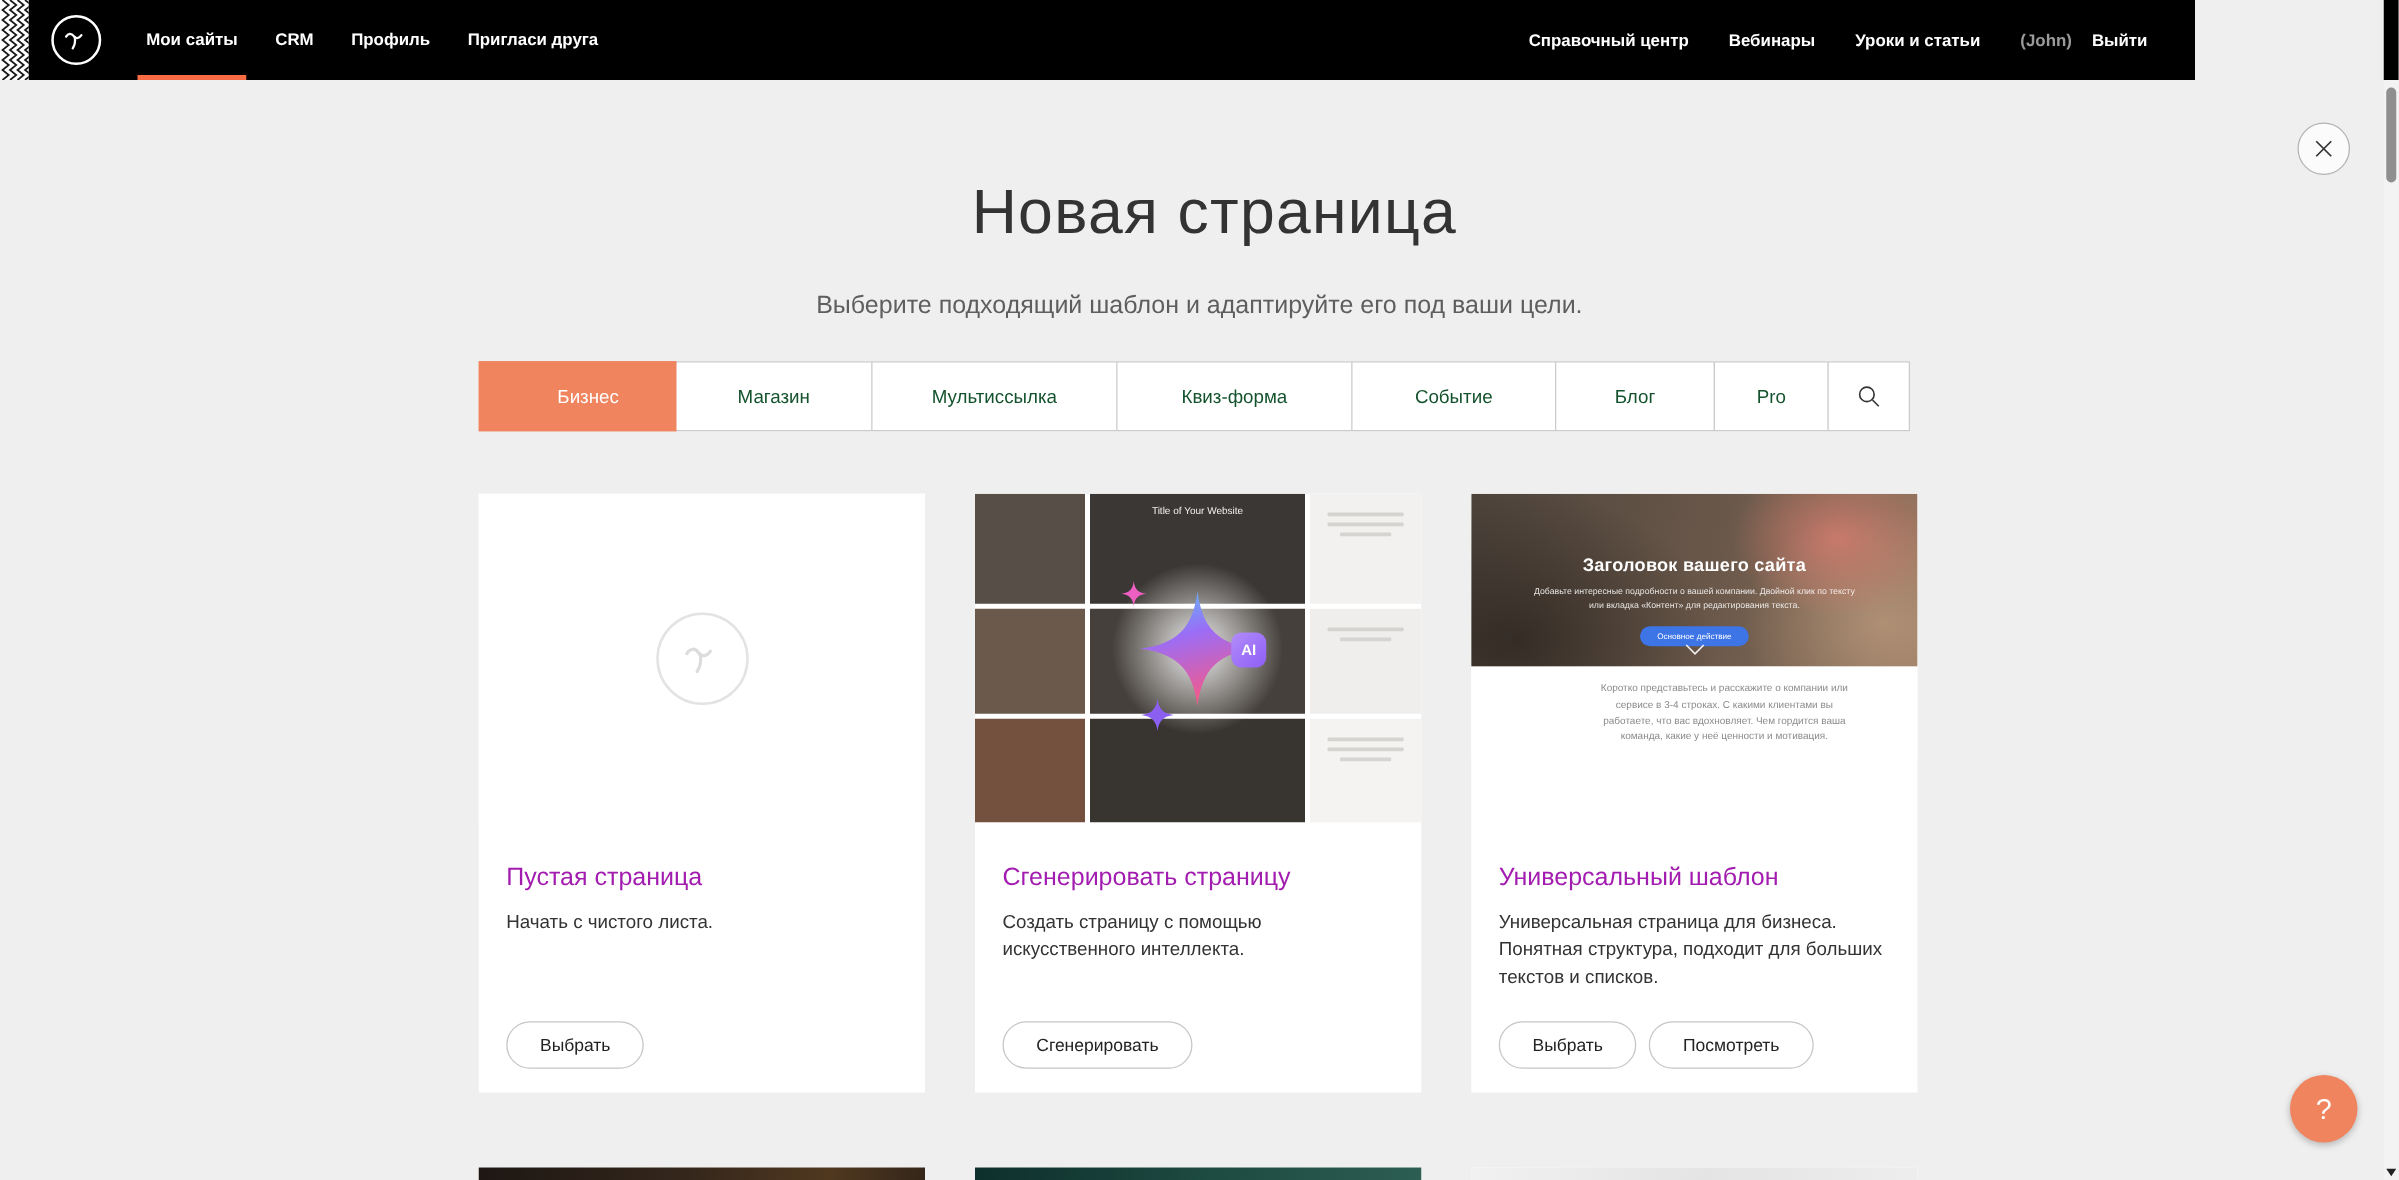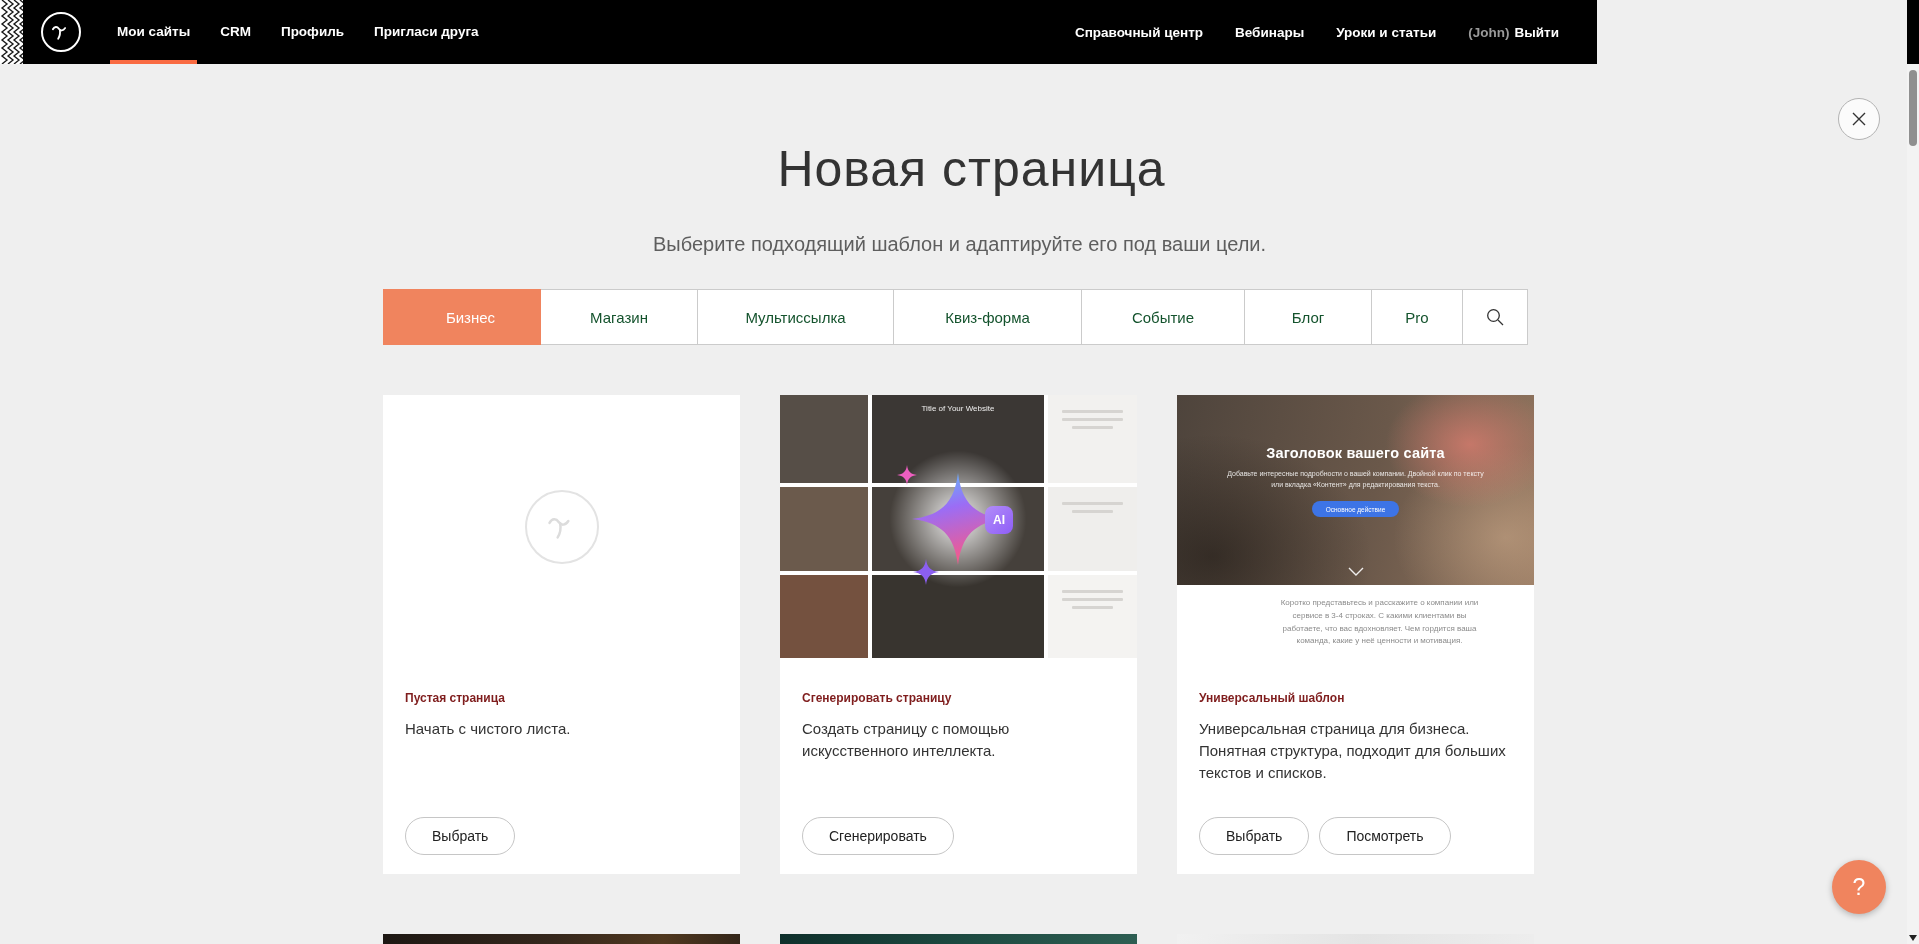--- a/index.html
+++ b/index.html
@@ -6,21 +6,21 @@
   html, body { margin:0; padding:0; width:1919px; height:944px; overflow:hidden; }
   body {
     position:relative;
     background:#efefef;
     font-family:"Liberation Sans","DejaVu Sans",sans-serif;
     color:#222;
   }
 
   
   .header {
-    position:absolute; top:0; left:0; width:1597px; height:64px;
+    position:absolute; top:0; left:0; width:1756px; height:64px;
     background:#000; z-index:10;
   }
   .zigzag {
     position:absolute; left:0; top:0; width:23px; height:64px;
     background:#fff; overflow:hidden;
   }
   .logo {
     position:absolute; left:41px; top:12px; width:40px; height:40px;
     border:2px solid #fff; border-radius:50%;
     display:flex; align-items:center; justify-content:center; cursor:pointer;
@@ -36,21 +36,21 @@
   .nav-item.active::after {
     content:""; position:absolute; left:8px; right:8px; bottom:0; height:4px;
     background:var(--nav-underline,#f96b42);
   }
   .nav-right {
     position:absolute; right:38px; top:0; height:64px;
     display:flex; gap:32px; align-items:center;
     font-size:13.5px; font-weight:700; color:#fff;
   }
   .nav-right a { color:#fff; cursor:pointer; text-decoration:none; white-space:nowrap; }
-  .muted { color:#9a9a9a; margin-right:5px; font-weight:700; }
+  .muted { color:#9a9a9a; margin-right:16px; font-weight:700; }
 
   
   .close-btn {
     position:absolute; top:98px; right:39px; width:42px; height:42px;
     border-radius:50%; background:#fbfbfb; border:1px solid #b3b3b3;
     display:flex; align-items:center; justify-content:center; cursor:pointer; z-index:5;
   }
   .page-title {
     position:absolute; top:128px; left:0; width:100%; margin:12px;
     text-align:center; font-size:50px; font-weight:300; letter-spacing:1px; color:#333;
@@ -75,21 +75,21 @@
   
   .grid {
     position:absolute; left:383px; top:395px;
     display:grid; grid-template-columns:repeat(3,357px); column-gap:40px;
   }
   .grid.row2 { top:934px; }
   .card { background:#fff; height:479px; position:relative; }
   .row2 .card { height:200px; }
   .preview { height:263px; position:relative; overflow:hidden; }
   .card-body { padding:33px 22px 0; }
-  .card-title { margin:0; font-size:12px; font-weight:700; color:#7f1d1d; }
+  .card-title { margin:0; font-size:20px; font-weight:400; color:#a21caf; }
   .card-desc { margin:13px 0 0; font-size:15px; color:#333; line-height:1.45; max-width:322px; }
   .card-actions { position:absolute; left:22px; bottom:19px; display:flex; gap:10px; }
   .pill-btn {
     height:38px; padding:0 26px; border-radius:19px;
     border:1px solid #c6c6c6; background:#fff;
     font-size:14px; color:#222; cursor:pointer; font-family:inherit;
   }
 
   
   .preview-blank { display:flex; align-items:center; justify-content:center; background:#fff; }
@@ -120,21 +120,21 @@
   .star-small-purple { position:absolute; left:133px; top:164px; }
   .ai-badge {
     position:absolute; left:205px; top:75px; width:28px; height:28px; border-radius:8px;
     background:linear-gradient(135deg,#b28df9,#8f5ef7);
     display:flex; align-items:center; justify-content:center;
     color:#fff; font-size:12px; font-weight:700;margin-top:36px;
   }
 
   
   .hero {
-    height:190px; position:relative;
+    height:138px; position:relative;
     display:flex; flex-direction:column; align-items:center;
     background:
       radial-gradient(ellipse 120px 90px at 82% 26%, rgba(221,125,112,0.75), transparent 70%),
       radial-gradient(ellipse 160px 130px at 92% 75%, rgba(204,170,138,0.55), transparent 70%),
       radial-gradient(ellipse 220px 170px at 10% 85%, rgba(25,20,16,0.55), transparent 72%),
       linear-gradient(100deg,#4e443c,#6a584a 55%,#93765f);
   }
   .hero-title { margin-top:50px; font-size:14.5px; font-weight:700; color:#fff; letter-spacing:0.2px; }
   .hero-sub { margin:7px 0 0; width:72%; text-align:center; font-size:7px; line-height:1.6; color:rgba(255,255,255,0.85); }
   .hero-btn {

